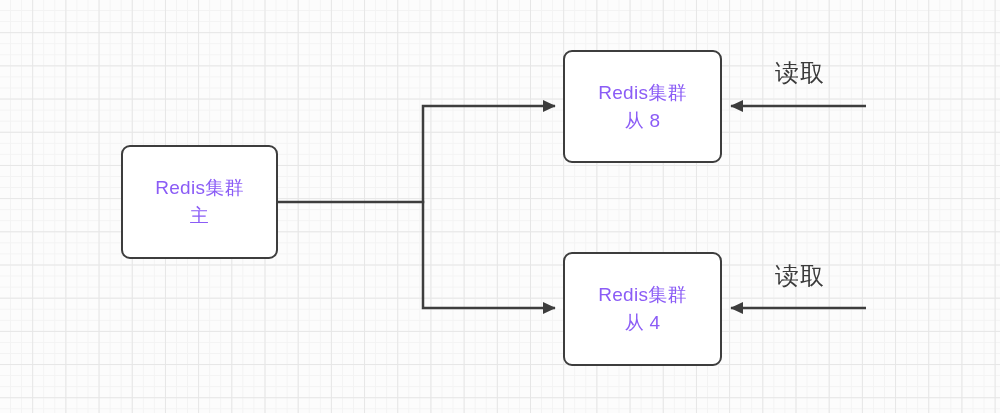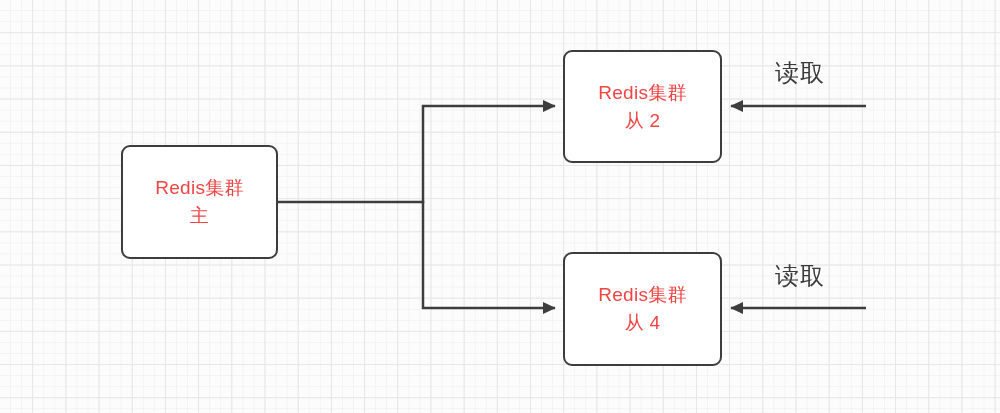--- a/index.html
+++ b/index.html
@@ -44,21 +44,21 @@
   .node {
     position: absolute;
     box-sizing: border-box;
     background: #ffffff;
     border: 2.5px solid #3d3d3d;
     border-radius: 9px;
     display: flex;
     flex-direction: column;
     align-items: center;
     justify-content: center;
-    color: #ef4444;
+    color: #8b5cf6;
     font-size: 19px;
     line-height: 1.45;
     letter-spacing: 0.3px;
     white-space: nowrap;
   }
 
   .node .line1,
   .node .line2 {
     display: block;
     text-align: center;
@@ -129,21 +129,21 @@
     <path d="M 866 308 L 731 308" fill="none" stroke="#3d3d3d" stroke-width="2.5" stroke-linecap="butt" marker-end="url(#arrow-left-head)"></path>
   </svg>
 
   <div class="node" id="node-master">
     <span class="line1">Redis集群</span>
     <span class="line2">主</span>
   </div>
 
   <div class="node" id="node-slave1">
     <span class="line1">Redis集群</span>
-    <span class="line2">从 2</span>
+    <span class="line2">从 8</span>
   </div>
 
   <div class="node" id="node-slave2">
     <span class="line1">Redis集群</span>
     <span class="line2">从 4</span>
   </div>
 
   <div class="edge-label" id="label-read-1">读取</div>
 
   <div class="edge-label" id="label-read-2">读取</div>

